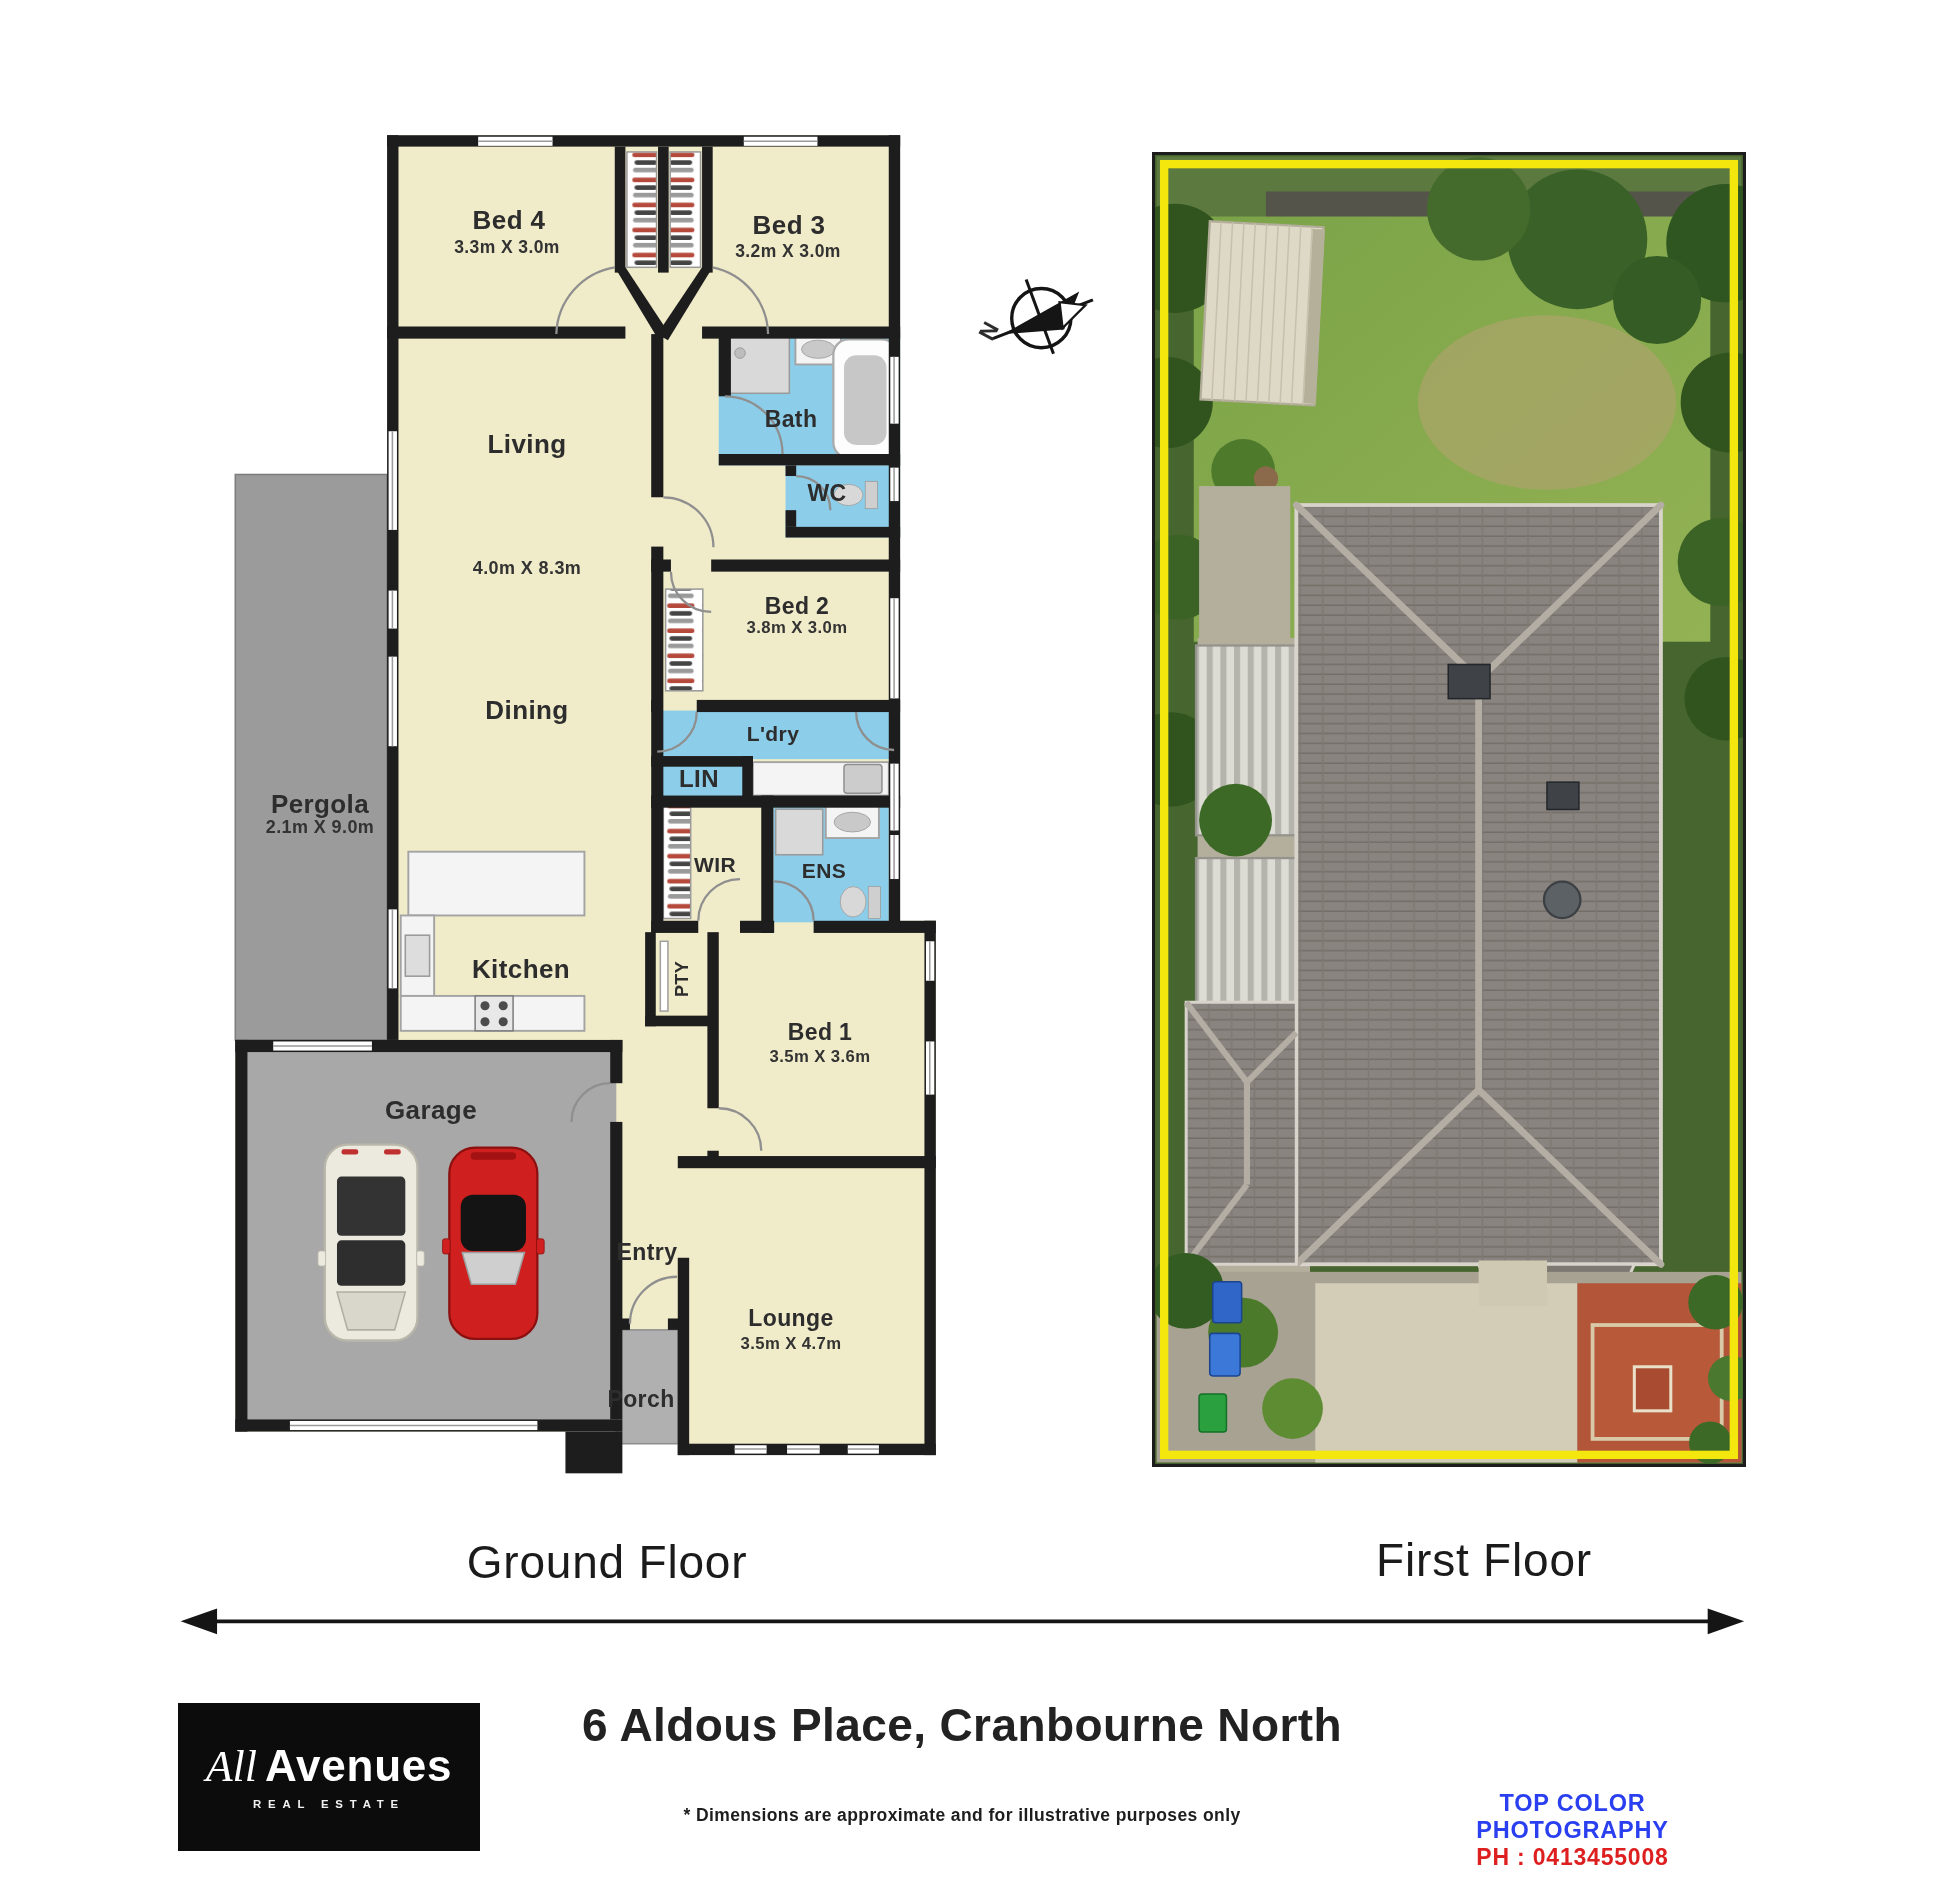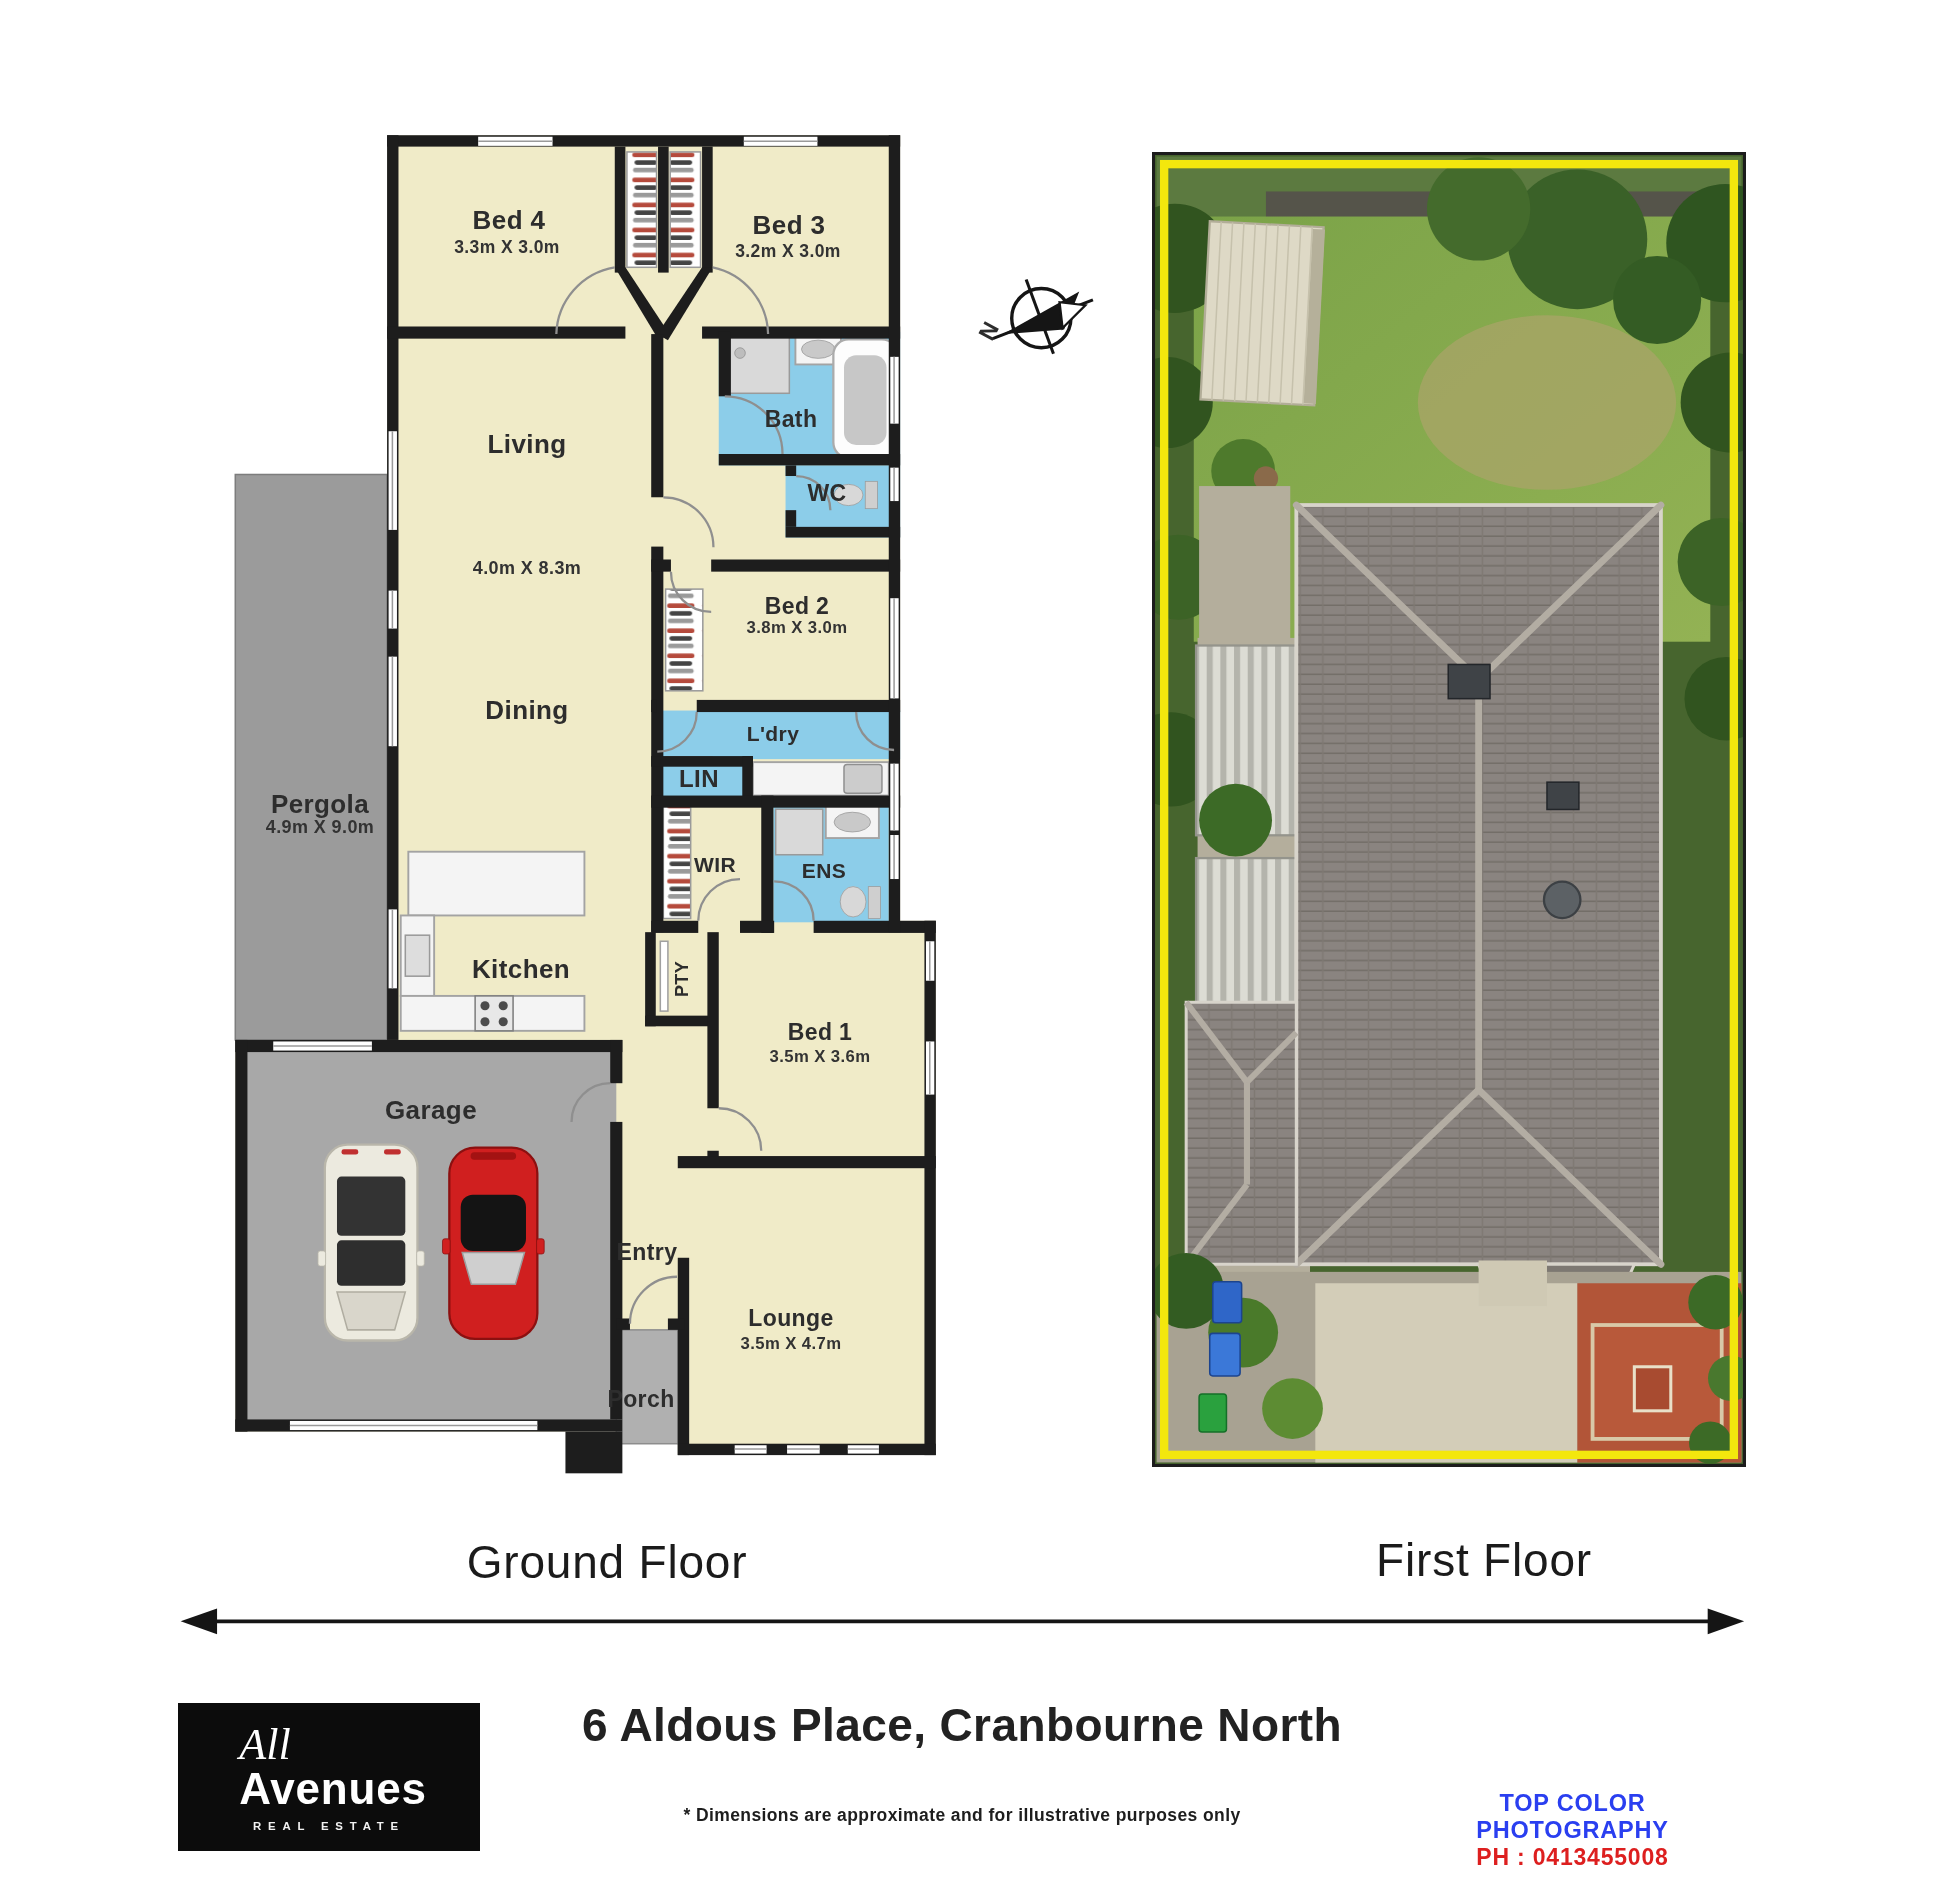--- a/index.html
+++ b/index.html
@@ -23,21 +23,21 @@
   .rotN{transform:translate(-50%,-50%) rotate(-62deg);font-size:23px;}
   .floor-title{font-size:46px;font-weight:normal;color:#1b1b1b;letter-spacing:0.8px;}
   .address{font-size:46px;font-weight:bold;color:#222;}
   .disclaimer{font-size:17.5px;font-weight:bold;color:#1d1d1d;margin-top:34px;}
   .credit{position:absolute;left:1400px;top:1790px;width:345px;text-align:center;}
   .credit-1{font-size:23.5px;font-weight:bold;color:var(--credit_blue);letter-spacing:0.8px;}
   .credit-2{font-size:23px;font-weight:bold;color:var(--credit_red);letter-spacing:0.8px;}
   .logo{position:absolute;left:178px;top:1703px;width:302px;height:148px;
         background:var(--logo_black);color:#fff;display:flex;flex-direction:column;
         align-items:center;justify-content:center;}
-  .logo-row{display:flex;align-items:baseline;line-height:1;flex-direction:column;}
+  .logo-row{display:flex;align-items:baseline;line-height:1;}
   .logo-all{font-family:"Liberation Serif",serif;font-style:italic;font-size:44px;}
   .logo-avenues{font-family:"Liberation Sans",sans-serif;font-size:44px;font-weight:600;letter-spacing:0.8px;margin-left:8px;}
   .logo-tag{font-size:11.4px;letter-spacing:6.8px;margin-top:9px;color:#f2f2f2;font-weight:bold;}
   .aerial{position:absolute;left:1152px;top:152px;width:594px;height:1315px;}
   .aerial svg{width:100%;height:100%;display:block;}
 </style>
 </head>
 <body>
 
 <svg id="plan-svg" width="1943" height="1900" viewBox="0 0 2560 2503">
@@ -401,21 +401,21 @@
 <div class="lbl s34" style="left:521px;top:969px">Kitchen</div>
 <div class="lbl s24 rot90" style="left:682px;top:979px">PTY</div>
 <div class="lbl s30" style="left:820px;top:1032px">Bed 1</div>
 <div class="lbl s22 dims" style="left:820px;top:1057px">3.5m X 3.6m</div>
 <div class="lbl s30" style="left:647px;top:1252px">Entry</div>
 <div class="lbl s30" style="left:791px;top:1318px">Lounge</div>
 <div class="lbl s22 dims" style="left:791px;top:1344px">3.5m X 4.7m</div>
 <div class="lbl s30" style="left:641px;top:1399px">Porch</div>
 <div class="lbl s34" style="left:431px;top:1110px">Garage</div>
 <div class="lbl s34" style="left:320px;top:804px">Pergola</div>
-<div class="lbl s24 dims" style="left:320px;top:827px">4.9m X 9.0m</div>
+<div class="lbl s24 dims" style="left:320px;top:827px">2.1m X 9.0m</div>
 <div class="lbl rotN" style="left:989px;top:331px">N</div>
 
 <div class="lbl floor-title" style="left:607px;top:1562px">Ground Floor</div>
 <div class="lbl floor-title" style="left:1484px;top:1560px">First Floor</div>
 <div class="lbl address" style="left:962px;top:1725px">6 Aldous Place, Cranbourne North</div>
 <div class="lbl disclaimer" style="left:962px;top:1781px">* Dimensions are approximate and for illustrative purposes only</div>
 
 <div class="logo">
   <div class="logo-row">
     <span class="logo-all">All</span>

